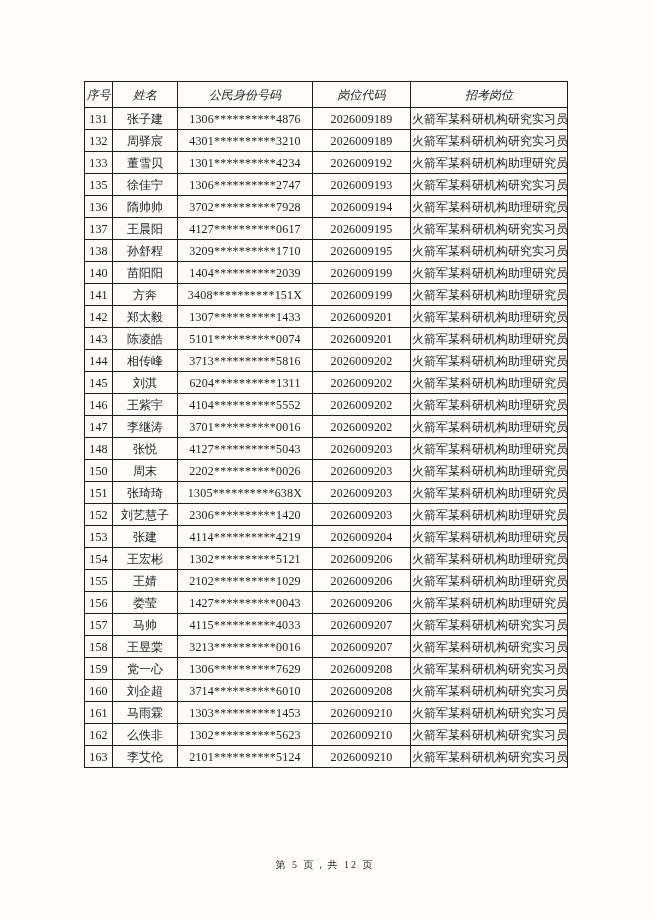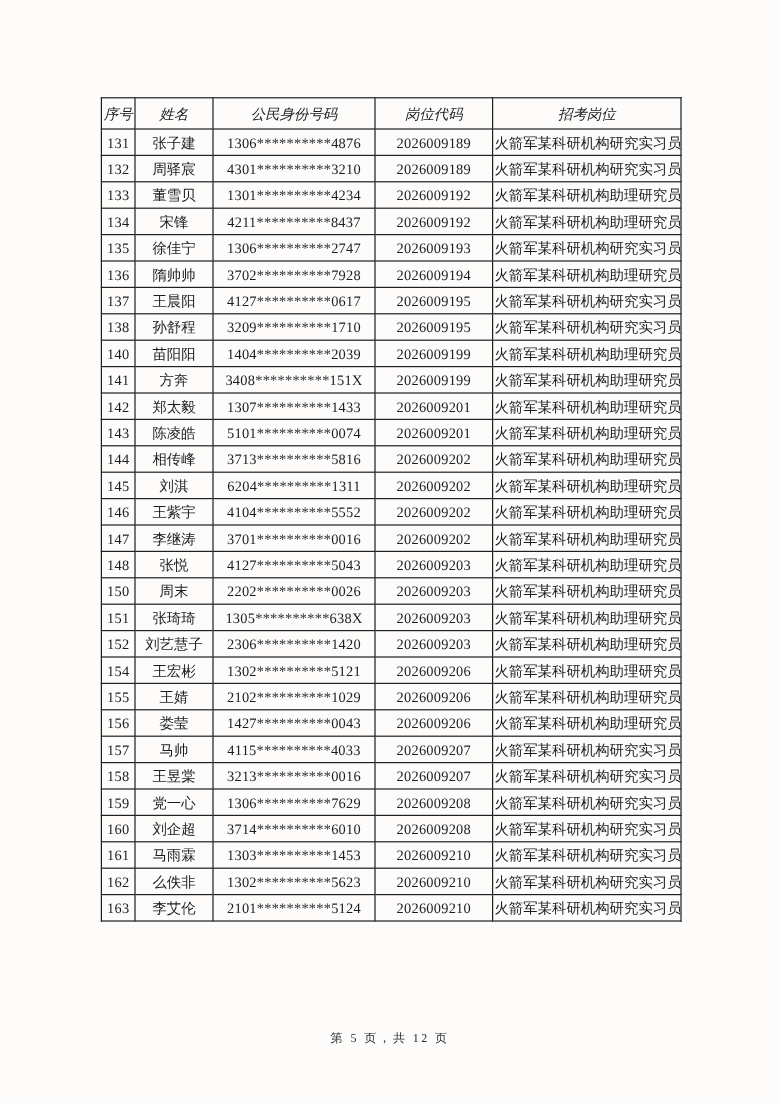--- a/index.html
+++ b/index.html
@@ -89,27 +89,20 @@
           <td class="c-title">火箭军某科研机构研究实习员</td>
         </tr>
         <tr>
           <td class="c-serial">133</td>
           <td class="c-name">董雪贝</td>
           <td class="c-id">1301**********4234</td>
           <td class="c-code">2026009192</td>
           <td class="c-title">火箭军某科研机构助理研究员</td>
         </tr>
         <tr>
-          <td class="c-serial">134</td>
-          <td class="c-name">宋锋</td>
-          <td class="c-id">4211**********8437</td>
-          <td class="c-code">2026009192</td>
-          <td class="c-title">火箭军某科研机构助理研究员</td>
-        </tr>
-        <tr>
           <td class="c-serial">135</td>
           <td class="c-name">徐佳宁</td>
           <td class="c-id">1306**********2747</td>
           <td class="c-code">2026009193</td>
           <td class="c-title">火箭军某科研机构研究实习员</td>
         </tr>
         <tr>
           <td class="c-serial">136</td>
           <td class="c-name">隋帅帅</td>
           <td class="c-id">3702**********7928</td>
@@ -208,20 +201,27 @@
           <td class="c-title">火箭军某科研机构助理研究员</td>
         </tr>
         <tr>
           <td class="c-serial">152</td>
           <td class="c-name">刘艺慧子</td>
           <td class="c-id">2306**********1420</td>
           <td class="c-code">2026009203</td>
           <td class="c-title">火箭军某科研机构助理研究员</td>
         </tr>
         <tr>
+          <td class="c-serial">153</td>
+          <td class="c-name">张建</td>
+          <td class="c-id">4114**********4219</td>
+          <td class="c-code">2026009204</td>
+          <td class="c-title">火箭军某科研机构助理研究员</td>
+        </tr>
+        <tr>
           <td class="c-serial">154</td>
           <td class="c-name">王宏彬</td>
           <td class="c-id">1302**********5121</td>
           <td class="c-code">2026009206</td>
           <td class="c-title">火箭军某科研机构助理研究员</td>
         </tr>
         <tr>
           <td class="c-serial">155</td>
           <td class="c-name">王婧</td>
           <td class="c-id">2102**********1029</td>

